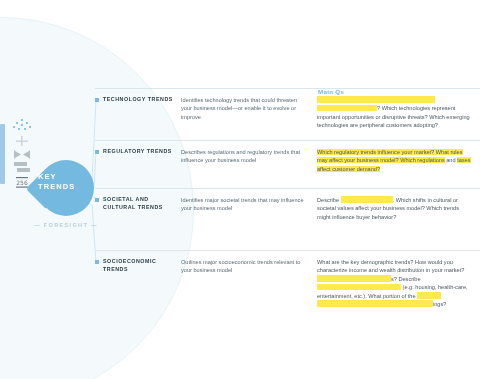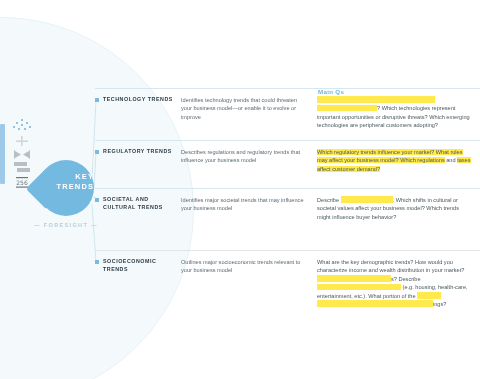--- a/index.html
+++ b/index.html
@@ -43,21 +43,21 @@
     border-radius:50% 50% 50% 50%;
     transform:rotate(45deg);
   }
   .pin:after{
     content:"";position:absolute;left:0;bottom:-1px;
     width:28px;height:28px;background:#74b9e0;
     border-radius:0 0 0 4px;
   }
   .pin-label{
     position:absolute;left:38px;top:172px;
-    width:56px;text-align:right;
+    width:56px;text-align:left;
     color:#ffffff;
     font-size:7.5px;font-weight:bold;letter-spacing:1.1px;
     line-height:10px;
   }
   .foresight{
     position:absolute;left:24px;top:222px;
     width:84px;text-align:center;
     color:#b9cdd8;font-size:5.6px;letter-spacing:1.3px;font-weight:bold;
   }
 

